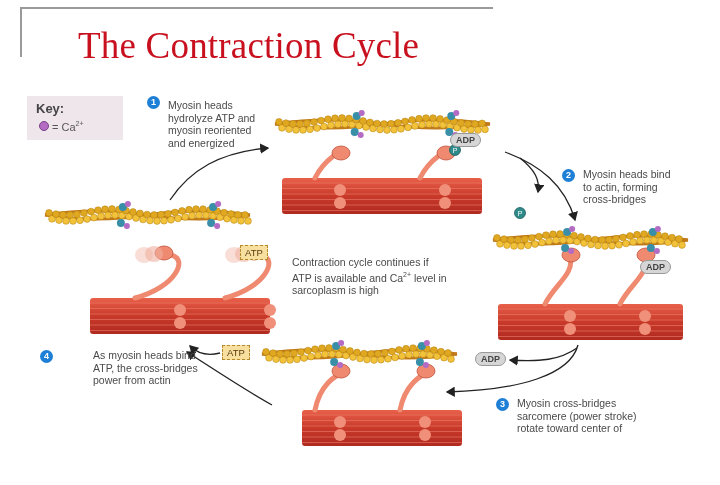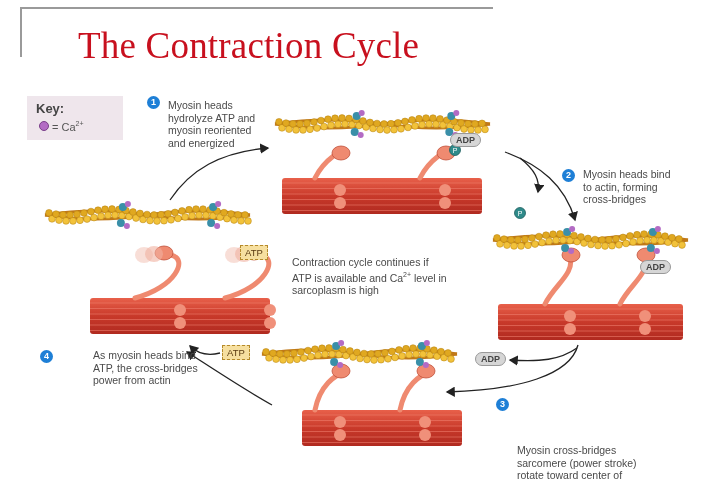--- a/index.html
+++ b/index.html
@@ -415,21 +415,21 @@
   <div class="num" style="left:0;top:1px;">2</div>
   <div class="step-text" style="left:21px;top:0;">
     <div>Myosin heads bind</div>
     <div>to actin, forming</div>
     <div>cross-bridges</div>
   </div>
 </div>
 
 <div class="step" style="left:496px;top:397px;">
   <div class="num" style="left:0;top:1px;">3</div>
-  <div class="step-text" style="left:21px;top:0;margin-top:47px;">
+  <div class="step-text" style="left:21px;top:0;">
     <div>Myosin cross-bridges</div>
     <div>sarcomere (power stroke)</div>
     <div>rotate toward center of</div>
   </div>
 </div>
 
 <div class="step" style="left:40px;top:349px;">
   <div class="num" style="left:0;top:1px;">4</div>
   <div class="step-text" style="left:21px;top:0;margin-left:32px;">
     <div>As myosin heads bind</div>

